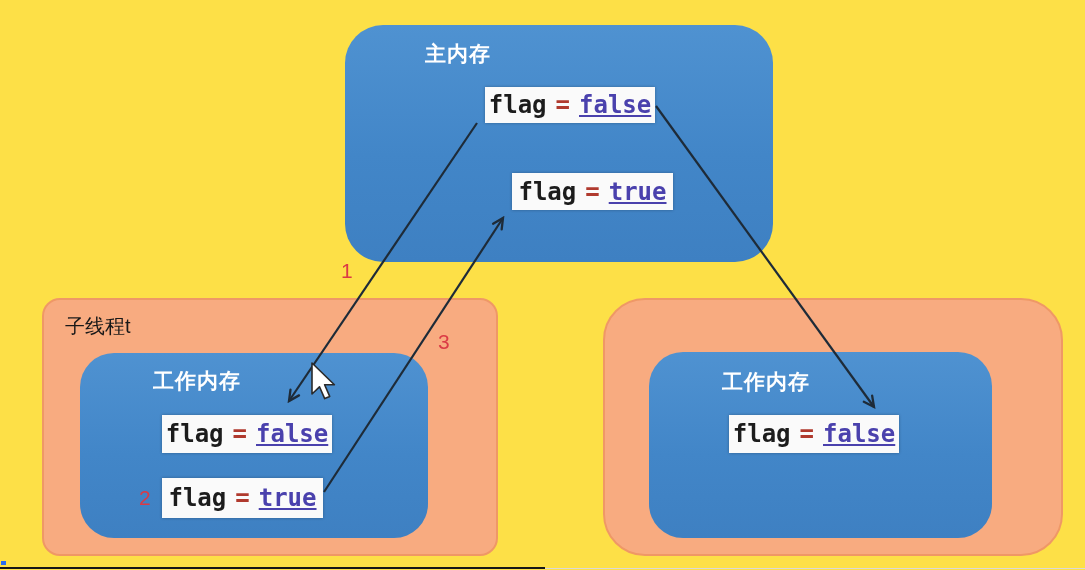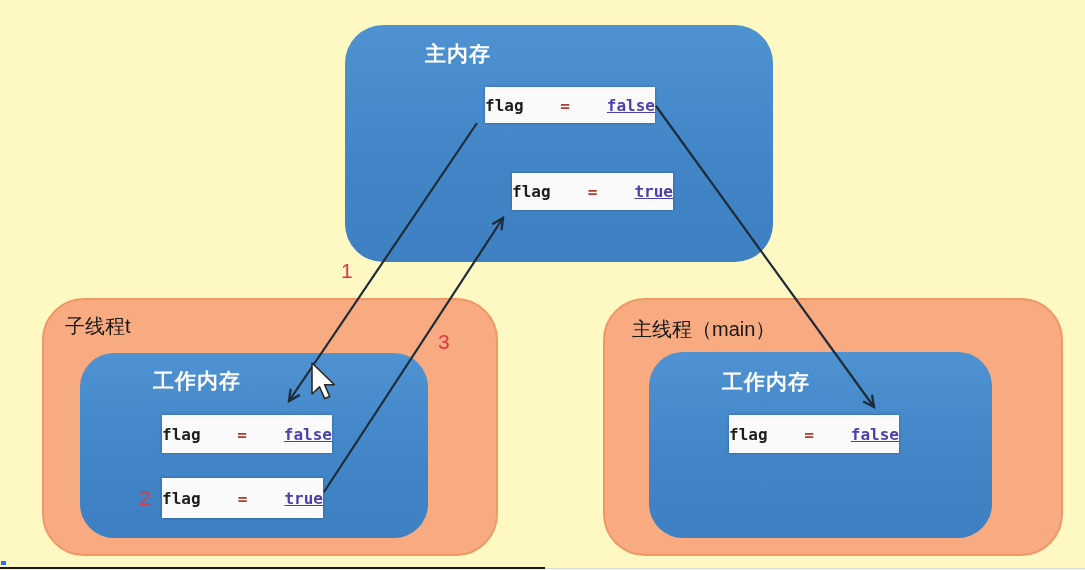--- a/index.html
+++ b/index.html
@@ -1,17 +1,17 @@
 <!DOCTYPE html>
 <html><head>
 <meta charset="utf-8">
 <style>
   html,body{margin:0;padding:0;background:#ffffff;}
   .stage{
-    position:relative;width:1085px;height:570px;background:#fef9c3;
+    position:relative;width:1085px;height:570px;background:#fde047;
     overflow:hidden;font-family:"Liberation Sans",sans-serif;
   }
   
   .bluebox{
     position:absolute;
     background:linear-gradient(180deg,#4f92d1 0%,#4286c8 55%,#3e80c2 100%);
     border-radius:38px;
   }
   .bluebox .btitle{
     position:absolute;color:#ffffff;font-weight:bold;
@@ -21,23 +21,23 @@
   .orangebox{
     position:absolute;background:#f8ab80;border:2px solid #ef9866;
     border-radius:42px;box-sizing:border-box;
   }
   .orangebox .otitle{
     position:absolute;color:#181818;font-size:20px;white-space:nowrap;
   }
   
   .code{
     position:absolute;background:#fafafa;
-    display:flex;align-items:center;justify-content:space-between;
+    display:flex;align-items:center;justify-content:center;
     font-family:"DejaVu Sans Mono","Liberation Mono",monospace;
-    font-size:16px;font-weight:bold;white-space:nowrap;
+    font-size:24px;font-weight:bold;white-space:nowrap;
     box-shadow:0 0 3px rgba(0,0,0,.28);
   }
   .code .cvar{color:#1c1c1c;}
   .code .cop{color:#b03a2e;margin:0 9px;}
   .code .cval{color:#4a41ad;text-decoration:underline;}
   
   .stepnum{
     position:absolute;color:#db3a45;font-size:21px;line-height:1;
     font-family:"Liberation Sans",sans-serif;
   }
@@ -60,42 +60,41 @@
         <span class="cval">false</span>
     </div>
 
     <div class="code" style="left:167px;top:148px;width:161px;height:37px;">
       <span class="cvar">flag</span>
         <span class="cop">=</span>
         <span class="cval">true</span>
     </div>
   </div>
 
-  <div class="orangebox" style="left:42px;top:298px;width:456px;height:258px;">
+  <div class="orangebox" style="left:42px;top:298px;width:456px;height:258px;border-radius:18px;">
     <div class="otitle" style="left:21px;top:13px;">子线程t</div>
 
     <div class="bluebox" style="left:36px;top:53px;width:348px;height:185px;border-radius:34px;">
       <div class="btitle" style="left:73px;top:14px;">工作内存</div>
 
       <div class="code" style="left:82px;top:62px;width:170px;height:38px;">
         <span class="cvar">flag</span>
           <span class="cop">=</span>
           <span class="cval">false</span>
       </div>
 
       <div class="code" style="left:82px;top:125px;width:161px;height:40px;">
         <span class="cvar">flag</span>
           <span class="cop">=</span>
           <span class="cval">true</span>
       </div>
     </div>
   </div>
 
   <div class="orangebox" style="left:603px;top:298px;width:460px;height:258px;">
-    <div class="otitle" style="left:27px;top:16px;">主线程（main）</div>
 
     <div class="bluebox" style="left:44px;top:52px;width:343px;height:186px;border-radius:34px;">
       <div class="btitle" style="left:73px;top:16px;">工作内存</div>
 
       <div class="code" style="left:80px;top:63px;width:170px;height:38px;">
         <span class="cvar">flag</span>
           <span class="cop">=</span>
           <span class="cval">false</span>
       </div>
     </div>

